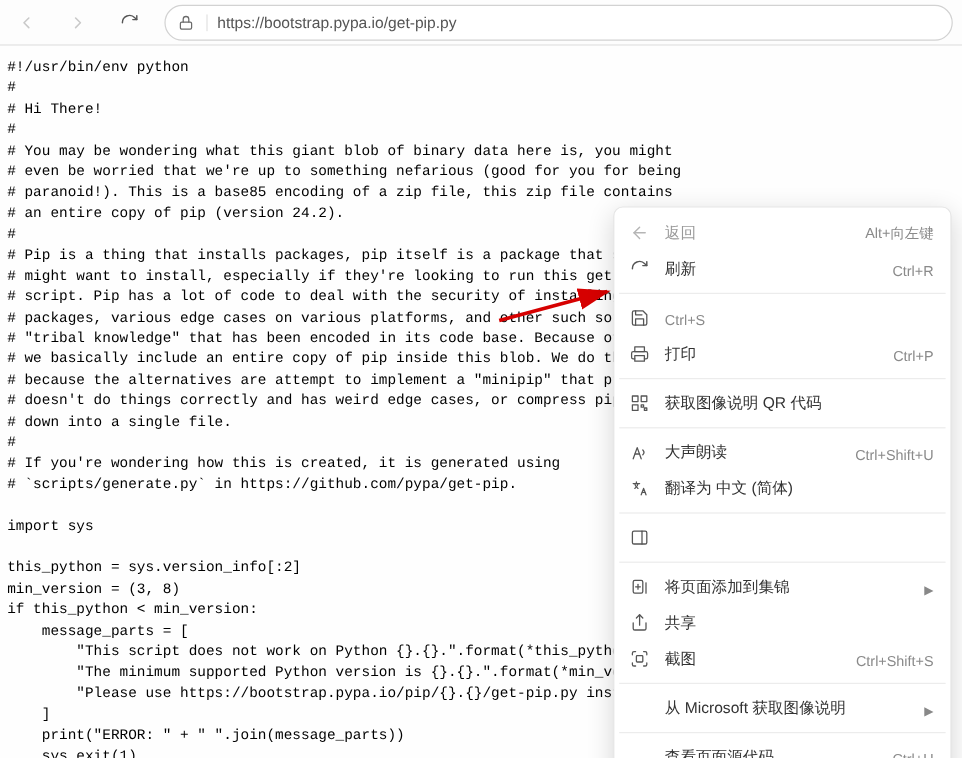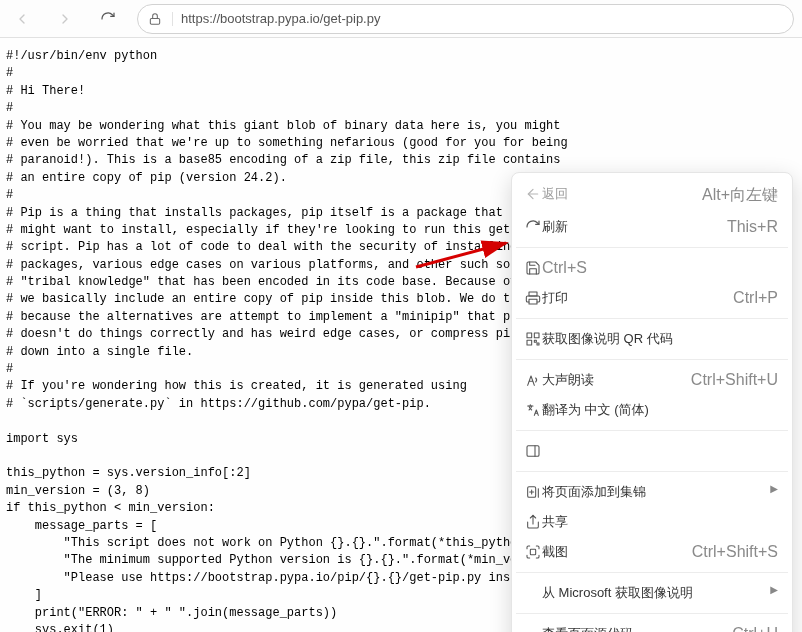--- a/index.html
+++ b/index.html
@@ -68,40 +68,41 @@
       background: #ffffff;
       border: 1px solid #e5e5e5;
       border-radius: 8px;
       box-shadow: 0 6px 22px rgba(0,0,0,0.16);
       padding: 6px 0;
       font-size: 13px;
       color: #333;
     }
     .menu-item {
       display: flex;
-      align-items: flex-start;
+      align-items: flex-end;
       padding: 6px 14px 6px 12px;
+      gap: 12px;
       min-height: 30px;
       position: relative;
     }
     .menu-item.disabled { color: #9a9a9a; }
     .menu-item .mi-icon {
       width: 18px;
       height: 18px;
       display: flex;
       align-items: center;
       justify-content: center;
       flex-shrink: 0;
       color: #555;
     }
     .menu-item.disabled .mi-icon { color: #b5b5b5; }
     .menu-item .mi-label { flex: 1; white-space: nowrap; }
     .menu-item .mi-short {
       color: #8a8a8a;
-      font-size: 16px;
+      font-size: 12px;
       white-space: nowrap;
     }
     .menu-item .mi-chevron {
       color: #888;
       font-size: 10px;
       margin-left: 6px;
     }
     .menu-sep {
       height: 1px;
       background: #ececec;
@@ -217,21 +218,21 @@
     <span class="mi-short">Alt+向左键</span>
   </div>
   <div class="menu-item">
     <span class="mi-icon">
       <svg width="16" height="16" viewBox="0 0 24 24" fill="none" stroke="currentColor" stroke-width="1.8" stroke-linecap="round" stroke-linejoin="round">
           <path d="M3 12a9 9 0 0 1 15.5-6.36L21 8"></path>
           <path d="M21 3v5h-5"></path>
         </svg>
     </span>
     <span class="mi-label">刷新</span>
-    <span class="mi-short">This+R</span>
+    <span class="mi-short">Ctrl+R</span>
   </div>
 
   <div class="menu-sep"></div>
 
   <div class="menu-item">
     <span class="mi-icon">
       <svg width="16" height="16" viewBox="0 0 24 24" fill="none" stroke="currentColor" stroke-width="1.6" stroke-linecap="round" stroke-linejoin="round">
           <path d="M19 21H5a2 2 0 0 1-2-2V5a2 2 0 0 1 2-2h11l5 5v11a2 2 0 0 1-2 2z"></path>
           <polyline points="17 21 17 13 7 13 7 21"></polyline>
           <polyline points="7 3 7 8 15 8"></polyline>

